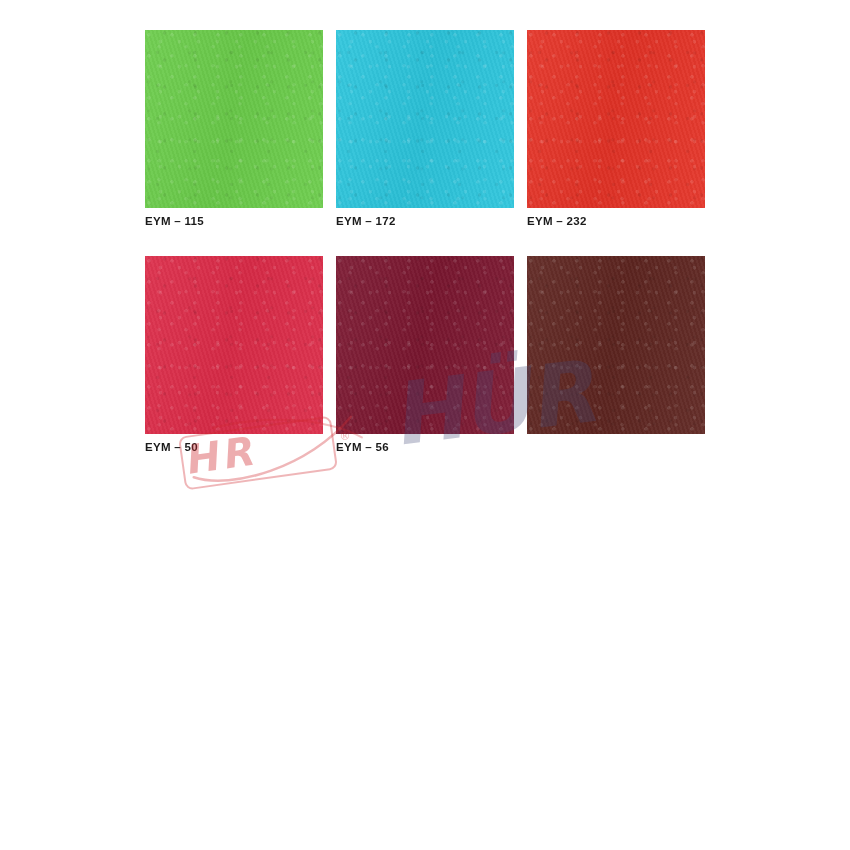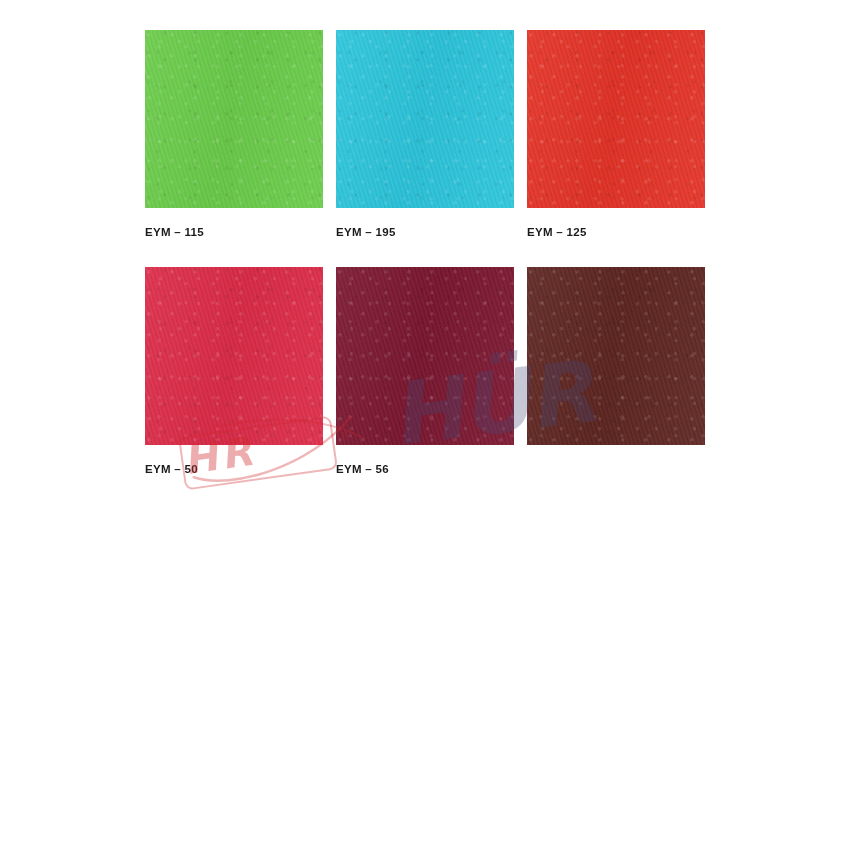--- a/index.html
+++ b/index.html
@@ -74,21 +74,21 @@
       repeating-linear-gradient(73deg, rgba(255,255,255,0.035) 0 2px, rgba(0,0,0,0.022) 2px 4px);
     pointer-events: none;
   }
 
   .swatch-label {
     font-family: "Liberation Sans", sans-serif;
     font-size: 11.5px;
     font-weight: bold;
     color: #1b1b1b;
     letter-spacing: 0.3px;
-    margin-top: 18px;
+    margin-top: 7px;
     line-height: 13px;
     white-space: nowrap;
   }
 
   
   #watermark {
     position: absolute;
     left: 0; top: 0;
     width: 850px;
     height: 850px;
@@ -159,25 +159,25 @@
 
 <div id="catalog-page">
 
   <div id="swatch-grid">
       <div class="swatch-cell">
         <div class="swatch-chip" style="background-color: rgb(106, 204, 74);"></div>
         <div class="swatch-label">EYM – 115</div>
       </div>
       <div class="swatch-cell">
         <div class="swatch-chip" style="background-color: rgb(44, 197, 220);"></div>
-        <div class="swatch-label">EYM – 195</div>
+        <div class="swatch-label">EYM – 172</div>
       </div>
       <div class="swatch-cell">
         <div class="swatch-chip" style="background-color: rgb(228, 50, 38);"></div>
-        <div class="swatch-label">EYM – 125</div>
+        <div class="swatch-label">EYM – 232</div>
       </div>
       <div class="swatch-cell">
         <div class="swatch-chip" style="background-color: rgb(220, 43, 72);"></div>
         <div class="swatch-label">EYM – 50</div>
       </div>
       <div class="swatch-cell">
         <div class="swatch-chip" style="background-color: rgb(123, 23, 48);"></div>
         <div class="swatch-label">EYM – 56</div>
       </div>
       <div class="swatch-cell">

